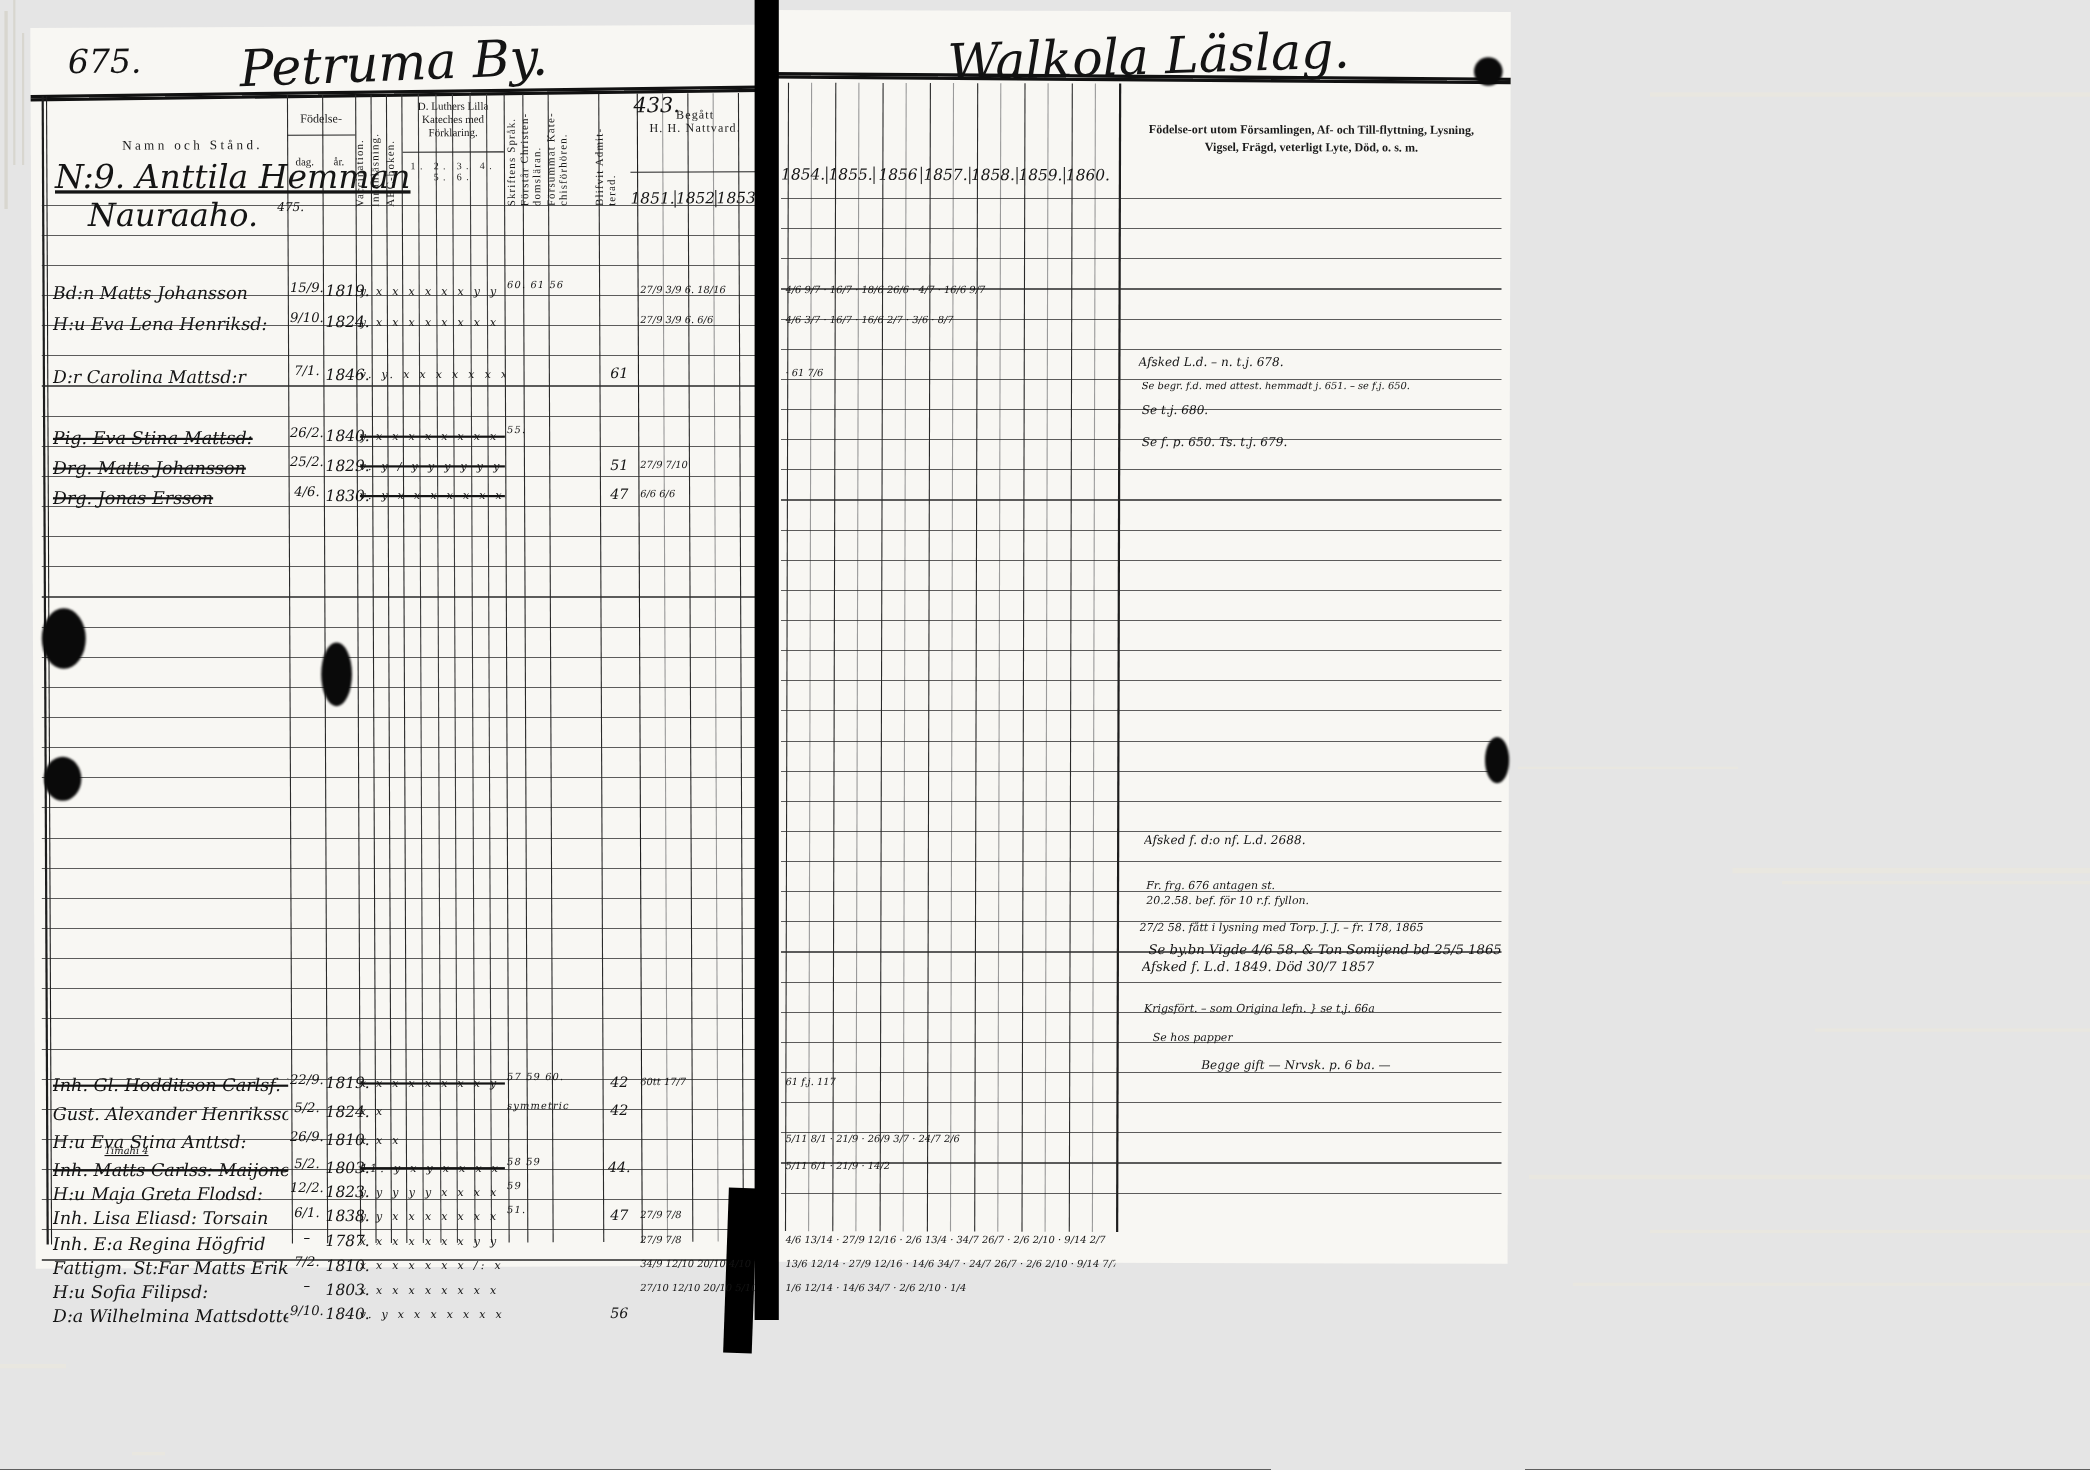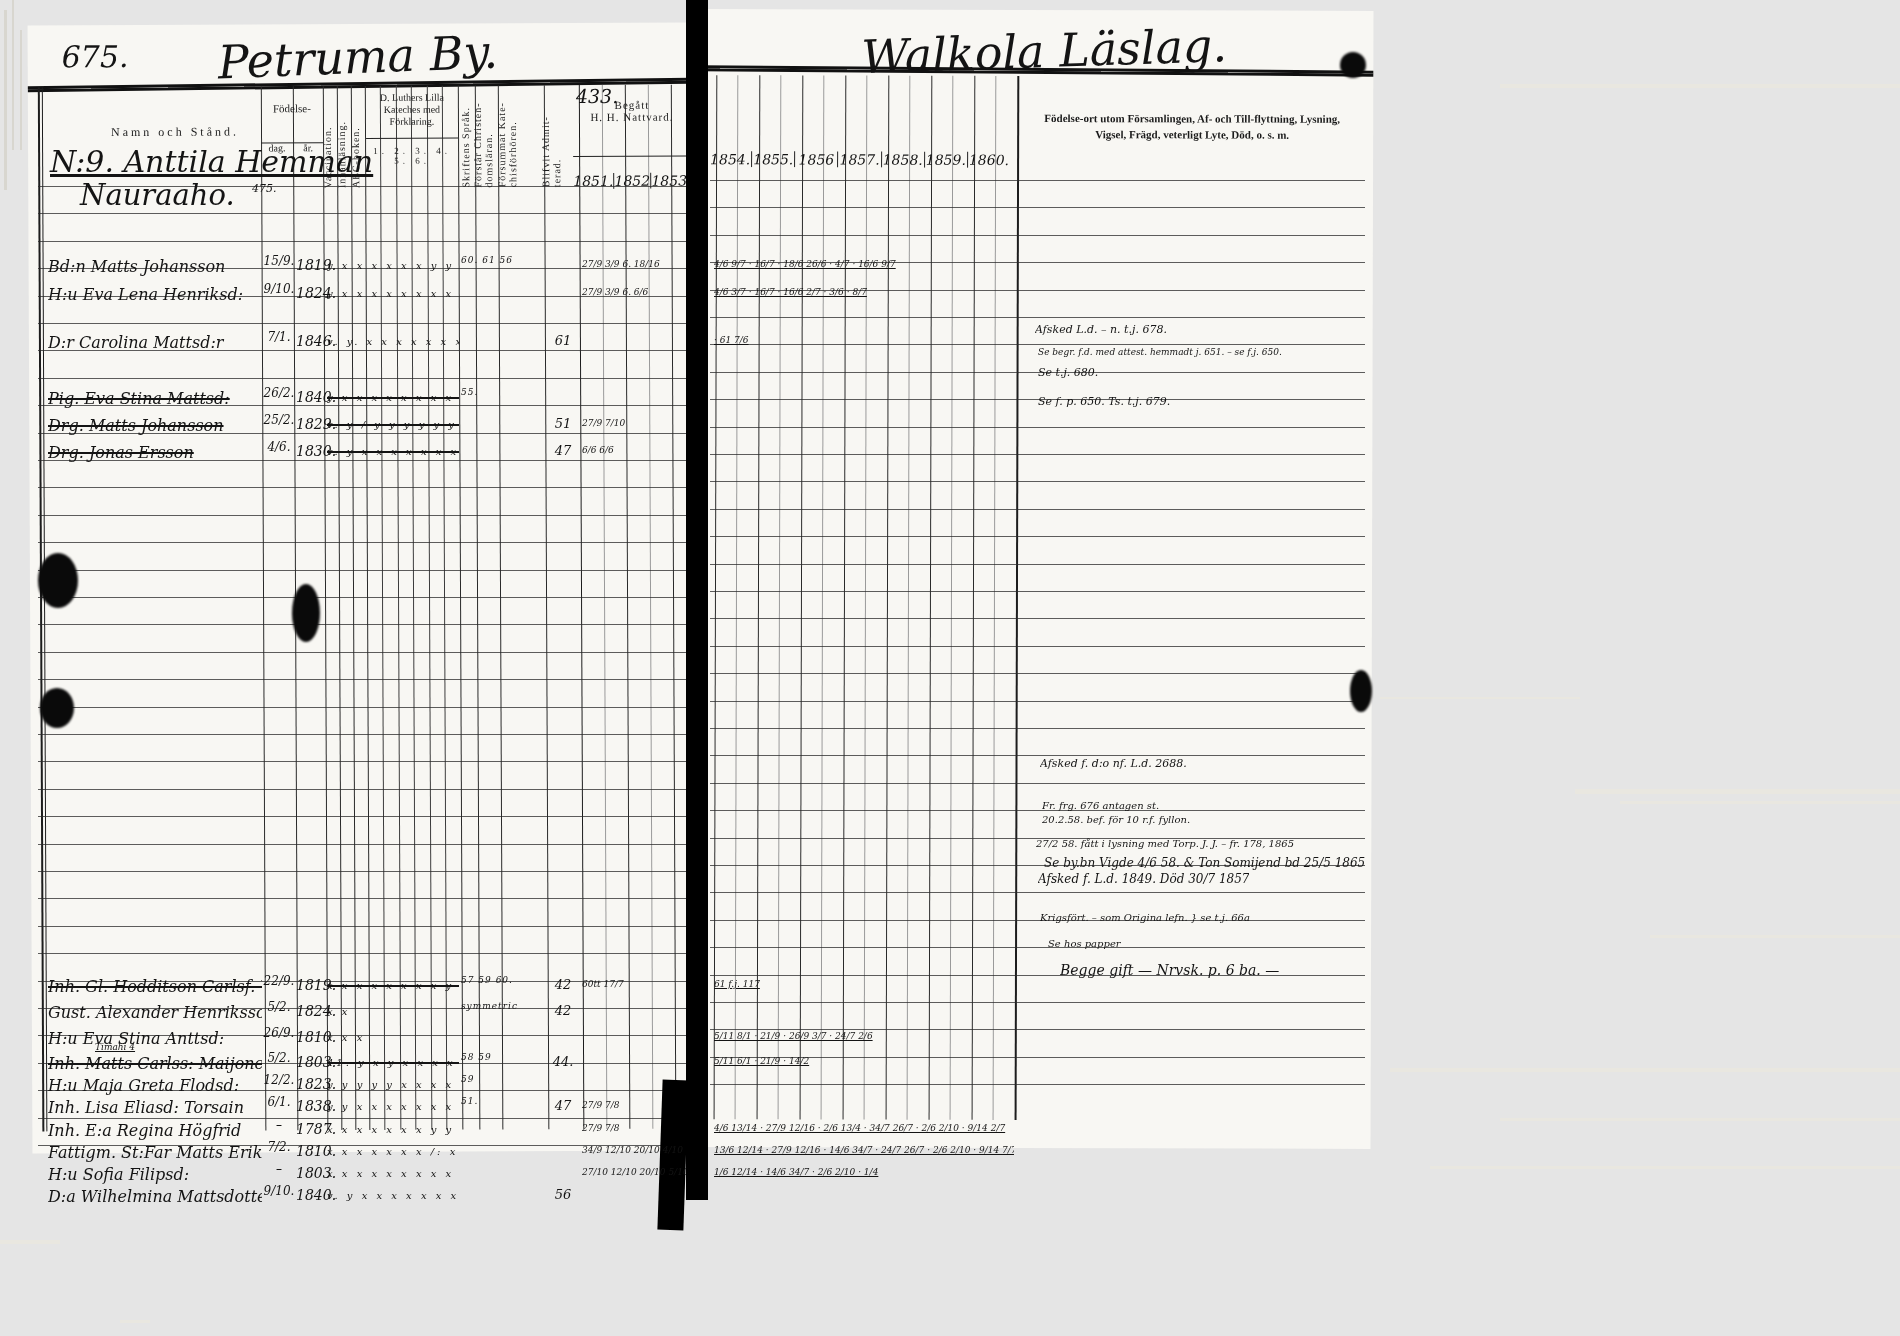--- a/index.html
+++ b/index.html
@@ -67,21 +67,21 @@
   .row{position:absolute;left:0;width:1380px;height:26px;}
   .row span{position:absolute;display:block;}
   .f-name{left:48px;width:214px;font-size:16px;overflow:hidden;}
   .row[data-struck="true"] .f-name,.row[data-struck="true"] .f-marks{text-decoration:line-through;text-decoration-thickness:2px;}
   .f-day{left:262px;width:34px;font-size:12px;text-align:center;top:-3px;}
   .f-year{left:296px;width:34px;font-size:14px;}
   .f-marks{left:327px;width:132px;font-size:10px;letter-spacing:3px;overflow:hidden;top:3px;}
   .f-note{left:461px;width:82px;font-size:9px;letter-spacing:1px;top:-2px;overflow:hidden;}
   .f-adm{left:547px;width:32px;font-size:13px;text-align:center;}
   .f-nattl{left:582px;width:104px;font-size:9px;overflow:hidden;top:2px;}
-  .f-nattr{left:714px;width:300px;font-size:9px;overflow:hidden;top:2px;text-decoration:underline;}
+  .f-nattr{left:714px;width:300px;font-size:9px;overflow:hidden;top:2px;}
   .f-sup{left:95px;width:120px;top:-12px;font-size:9px;text-decoration:underline;}
   .rows .row:nth-child(1){top:212px}.rows .row:nth-child(2){top:240px}
   .rows .row:nth-child(3){top:288px}.rows .row:nth-child(4){top:344px}
   .rows .row:nth-child(5){top:371px}.rows .row:nth-child(6){top:398px}
   .rows .row:nth-child(7){top:932px}.rows .row:nth-child(8){top:958px}
   .rows .row:nth-child(9){top:984px}.rows .row:nth-child(10){top:1009px}
   .rows .row:nth-child(11){top:1031px}.rows .row:nth-child(12){top:1053px}
   .rows .row:nth-child(13){top:1076px}.rows .row:nth-child(14){top:1098px}
   .rows .row:nth-child(15){top:1120px}.rows .row:nth-child(16){top:1142px}
   
@@ -92,21 +92,21 @@
   .anns .ann:nth-child(3){left:1038px;top:366px}
   .anns .ann:nth-child(4){left:1038px;top:395px}
   .anns .ann:nth-child(5){left:1040px;top:757px}
   .anns .ann:nth-child(6){left:1042px;top:800px;font-size:10px}
   .anns .ann:nth-child(7){left:1042px;top:814px;font-size:10px}
   .anns .ann:nth-child(8){left:1036px;top:838px;font-size:10px}
   .anns .ann:nth-child(9){left:1044px;top:856px;font-size:12px}
   .anns .ann:nth-child(10){left:1038px;top:872px;font-size:12px}
   .anns .ann:nth-child(11){left:1040px;top:912px;font-size:10px}
   .anns .ann:nth-child(12){left:1048px;top:938px;font-size:10px}
-  .anns .ann:nth-child(13){left:1060px;top:962px;font-size:14px}
+  .anns .ann:nth-child(13){left:1092px;top:962px;font-size:11px}
   
   .blob{position:absolute;background:#0a0a0a;border-radius:50%;filter:blur(1px);z-index:6;}
   .scratch{position:absolute;background:#e9e7e0;z-index:2;}
   .edge-tex{position:absolute;background:#d8d6cf;z-index:1;}
 </style>
 </head>
 <body>
 
 <div class="scan">
 
@@ -125,21 +125,21 @@
   <div class="scratch" style="left:120px;top:1320px;width:30px;height:3px"></div>
 
   <div class="page page-left">
     <div class="hw h-abs" style="left:34px;top:14px;font-size:30px">675.</div>
     <div class="hw h-abs" style="left:190px;top:6px;font-size:46px;transform:rotate(-2deg)">Petruma By.</div>
     <div class="title-rule" style="left:0;top:58px;width:662px;transform:rotate(-0.5deg)"></div>
 
     <div class="grid grid-left"></div>
 
     <div class="pr h-abs" style="left:62px;top:100px;width:170px;font-size:12px;letter-spacing:3px;text-align:center">Namn och Stånd.</div>
-    <div class="pr h-abs" style="left:233px;top:78px;width:62px;font-size:11px;text-align:center;border-bottom:1px solid #222;padding-bottom:28px">Födelse-</div>
+    <div class="pr h-abs" style="left:233px;top:78px;width:62px;font-size:11px;text-align:center;border-bottom:1px solid #222;padding-bottom:8px">Födelse-</div>
     <div class="pr h-abs" style="left:234px;top:118px;width:30px;font-size:10px;text-align:center">dag.</div>
     <div class="pr h-abs" style="left:266px;top:118px;width:28px;font-size:10px;text-align:center">år.</div>
     <div class="pr vlab" style="left:294px;top:64px">Vaccination.</div>
     <div class="pr vlab" style="left:308px;top:64px">Innanläsning.</div>
     <div class="pr vlab" style="left:322px;top:64px">ABC-boken.</div>
     <div class="pr h-abs" style="left:338px;top:68px;width:92px;font-size:10px;text-align:center;line-height:12px;border-bottom:1px solid #222;height:46px">D. Luthers Lilla Kateches med Förklaring.</div>
     <div class="pr h-abs" style="left:338px;top:122px;width:92px;font-size:9px;letter-spacing:4px;text-align:center">1. 2. 3. 4. 5. 6.</div>
     <div class="pr vlab" style="left:432px;top:64px">Skriftens Språk.</div>
     <div class="pr vlab" style="left:444px;top:64px;width:22px">Förstår Christen- domsläran.</div>
     <div class="pr vlab" style="left:468px;top:64px;width:40px;font-size:10px">Försummat Kate- chisförhören.</div>

